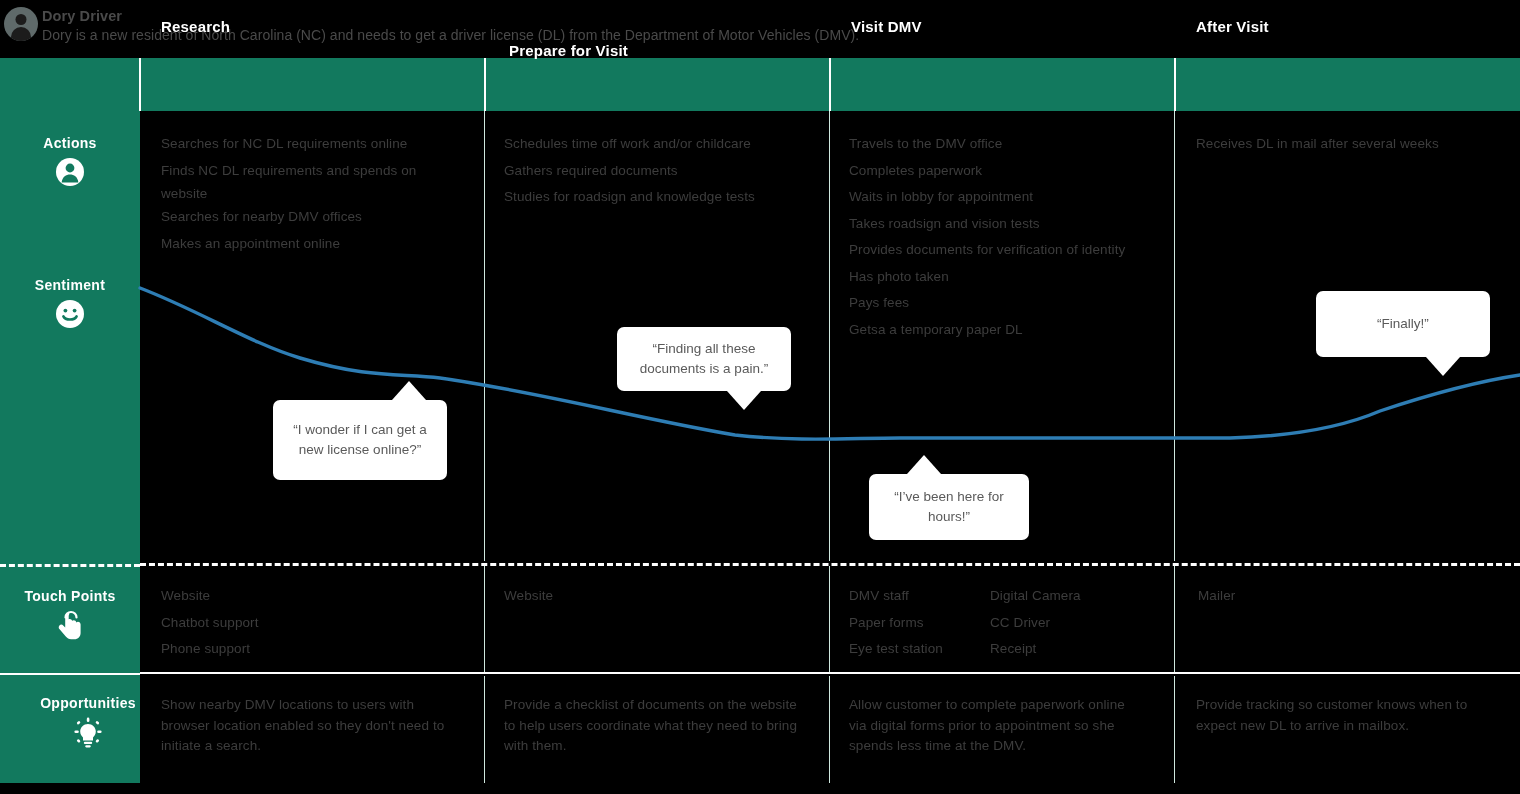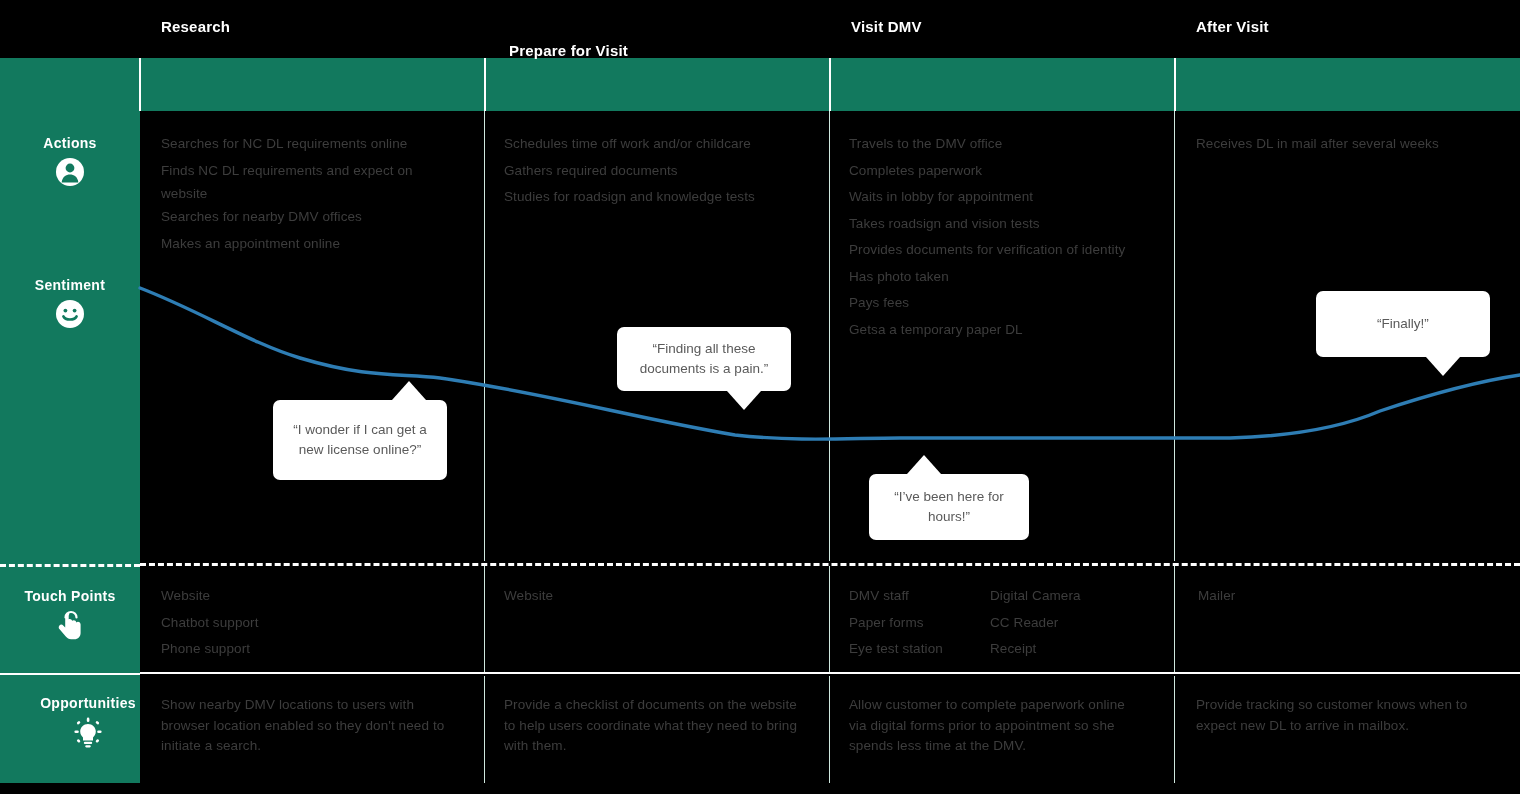--- a/index.html
+++ b/index.html
@@ -131,20 +131,30 @@
   .bubble.tail-down .tail {
     bottom: -19px; border-left: 17px solid transparent; border-right: 17px solid transparent;
     border-top: 19px solid #ffffff;
   }
 </style>
 </head>
 <body>
 
 <div id="root">
 
+  <div id="persona">
+    <div id="persona-avatar">
+      <div class="head"></div>
+        <div class="body"></div>
+    </div>
+    <div id="persona-text">
+      <div id="persona-name">Dory Driver</div>
+      <div id="persona-desc">Dory is a new resident of North Carolina (NC) and needs to get a driver license (DL) from the Department of Motor Vehicles (DMV).</div>
+    </div>
+  </div>
 
   <div id="stage-band">
     <div class="corner"></div>
   </div>
   <div class="stage-cell" style="left:140px;width:345px;">
     <span class="stage-label">Research</span>
   </div>
   <div class="stage-cell" style="left:488px;width:345px;margin-top:24px;">
     <span class="stage-label">Prepare for Visit</span>
   </div>
@@ -232,21 +242,21 @@
 
   <div class="hline-dashed" style="top:563px;"></div>
   <div class="hline-solid" style="top:672px;"></div>
 
   <svg id="sentiment-svg" viewBox="0 0 1380 450" preserveAspectRatio="none">
     <path d="M0,177 C60,200 110,232 160,247 C230,268 262,262 300,267 C400,281 500,308 595,324 C660,331 710,327 760,327 C900,327 1000,328 1090,327 C1160,325 1205,315 1240,300 C1300,280 1340,270 1380,264" fill="none" stroke="#2e7db4" stroke-width="3.4" stroke-linecap="round"></path>
   </svg>
 
   <div class="cell" style="left:161px; top:131px; width:320px;">
     <div class="line">Searches for NC DL requirements online</div>
-    <div class="line">Finds NC DL requirements and expect on</div>
+    <div class="line">Finds NC DL requirements and spends on</div>
     <div class="line" style="line-height:20px;">website</div>
     <div class="line">Searches for nearby DMV offices</div>
     <div class="line">Makes an appointment online</div>
   </div>
 
   <div class="cell" style="left:504px; top:131px; width:320px;">
     <div class="line">Schedules time off work and/or childcare</div>
     <div class="line">Gathers required documents</div>
     <div class="line">Studies for roadsign and knowledge tests</div>
   </div>
@@ -297,21 +307,21 @@
   </div>
 
   <div class="cell" style="left:849px; top:583px; width:145px;">
     <div class="line">DMV staff</div>
     <div class="line">Paper forms</div>
     <div class="line">Eye test station</div>
   </div>
 
   <div class="cell" style="left:990px; top:583px; width:170px;">
     <div class="line">Digital Camera</div>
-    <div class="line">CC Reader</div>
+    <div class="line">CC Driver</div>
     <div class="line">Receipt</div>
   </div>
 
   <div class="cell" style="left:1198px; top:583px; width:300px;">
     <div class="line">Mailer</div>
   </div>
 
   <div class="cell wrap" style="left:161px; top:695px; width:290px;">
     <div class="line">Show nearby DMV locations to users with browser location enabled so they don't need to initiate a search.</div>
   </div>

